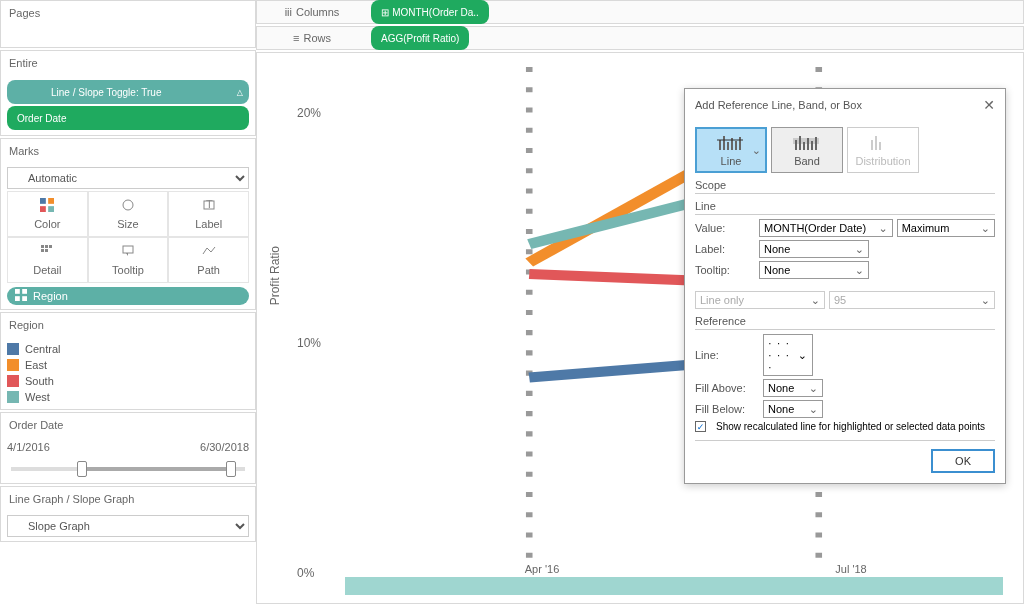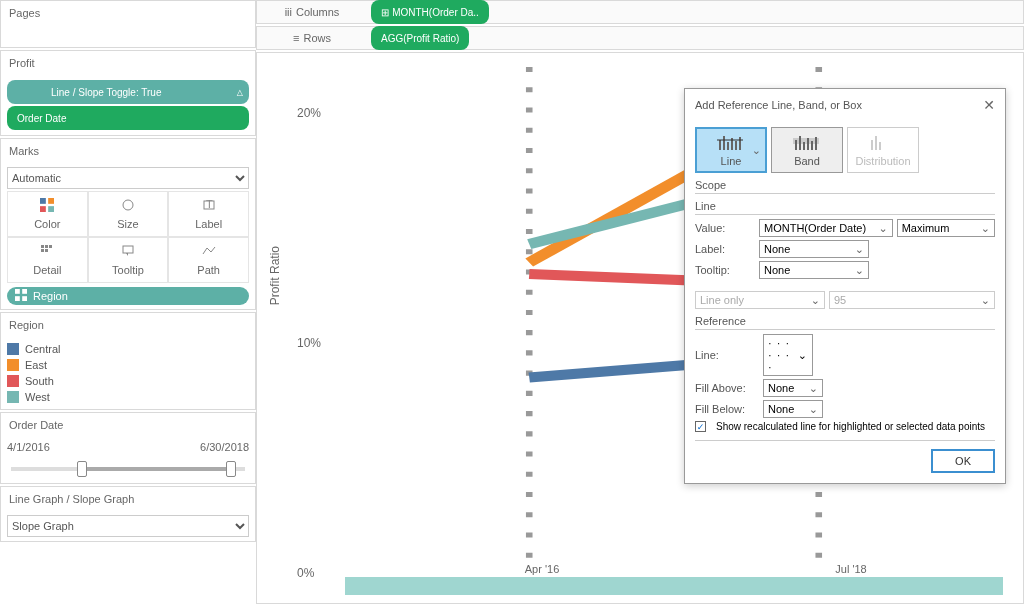--- a/index.html
+++ b/index.html
@@ -10,21 +10,21 @@
 .panel-body { padding: 4px 6px; }
 .pages-panel { height: 48px; }
 .pill { display: inline-flex; align-items: center; border-radius: 8px; padding: 2px 10px; color: #fff; font-size: 10px; height: 24px; margin: 1px 0; position: relative; }
 .pill-teal { background: #5db0a6; padding-left: 44px; }
 .pill-green { background: #1faa5f; }
 .pill-full { width: 100%; }
 .pill-delta::after { content: "△"; position: absolute; right: 6px; color: #fff; font-size: 8px; }
 .shelf-row { display: flex; align-items: center; height: 24px; border: 1px solid #d9d9d9; background: #fafafa; margin-bottom: 2px; }
 .shelf-label { width: 110px; padding: 0 8px; color: #666; display: flex; align-items: center; gap: 4px; justify-content: center; }
 .shelf-content { flex: 1; display: flex; align-items: center; padding: 0 4px; }
-.marks-select { width: 100%; border: 1px solid #ccc; padding: 3px 0; background: #fff; color: #555; }
+.marks-select { width: 100%; border: 1px solid #ccc; padding: 3px 16px; background: #fff; color: #555; }
 .marks-grid { display: grid; grid-template-columns: 1fr 1fr 1fr; gap: 0; margin-top: 2px; }
 .mark-btn { display: flex; flex-direction: column; align-items: center; justify-content: center; padding: 6px 4px; border: 1px solid #e5e5e5; color: #666; cursor: pointer; gap: 4px; }
 .mark-btn svg, .mark-btn .icon { height: 14px; }
 .region-pill { background: #5db0a6; color: #fff; display: flex; align-items: center; padding: 2px 8px; border-radius: 10px; margin-top: 4px; gap: 6px; }
 .legend-item { display: flex; align-items: center; gap: 6px; padding: 2px 0; color: #555; }
 .legend-sq { width: 12px; height: 12px; }
 .slider-track { position: relative; height: 4px; background: #ddd; margin: 14px 4px 8px; }
 .slider-fill { position: absolute; height: 4px; background: #aaa; left: 28%; right: 4%; }
 .slider-h { position: absolute; width: 10px; height: 16px; background: #fff; border: 1px solid #888; top: -6px; border-radius: 2px; }
 .slider-labels { display: flex; justify-content: space-between; color: #666; font-size: 10px; }
@@ -63,21 +63,21 @@
 </style>
 </head>
 <body>
 
 <div class="sidebar">
   <div class="panel pages-panel">
     <div class="panel-header">Pages</div>
   </div>
 
   <div class="panel">
-    <div class="panel-header">Profit</div>
+    <div class="panel-header">Entire</div>
     <div class="panel-body">
       <div class="pill pill-teal pill-full pill-delta">Line / Slope Toggle: True</div>
       <div class="pill pill-green pill-full">Order Date</div>
     </div>
   </div>
 
   <div class="panel">
     <div class="panel-header">Marks</div>
     <div class="panel-body">
       <select class="marks-select">

